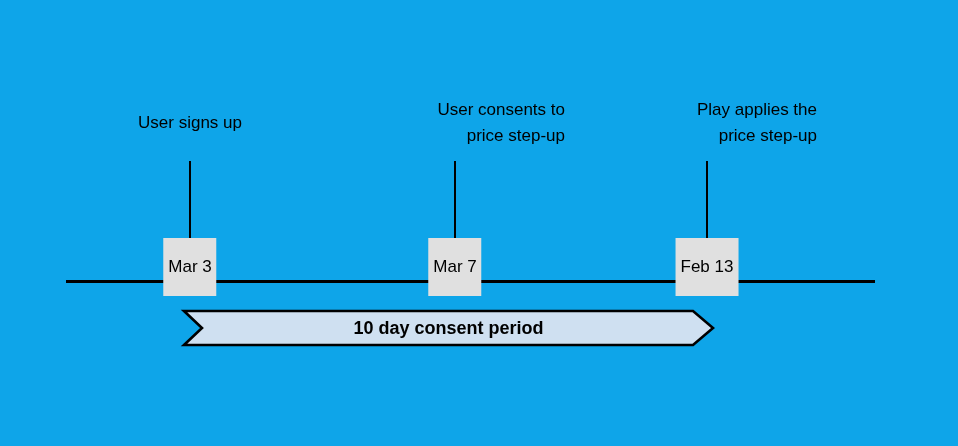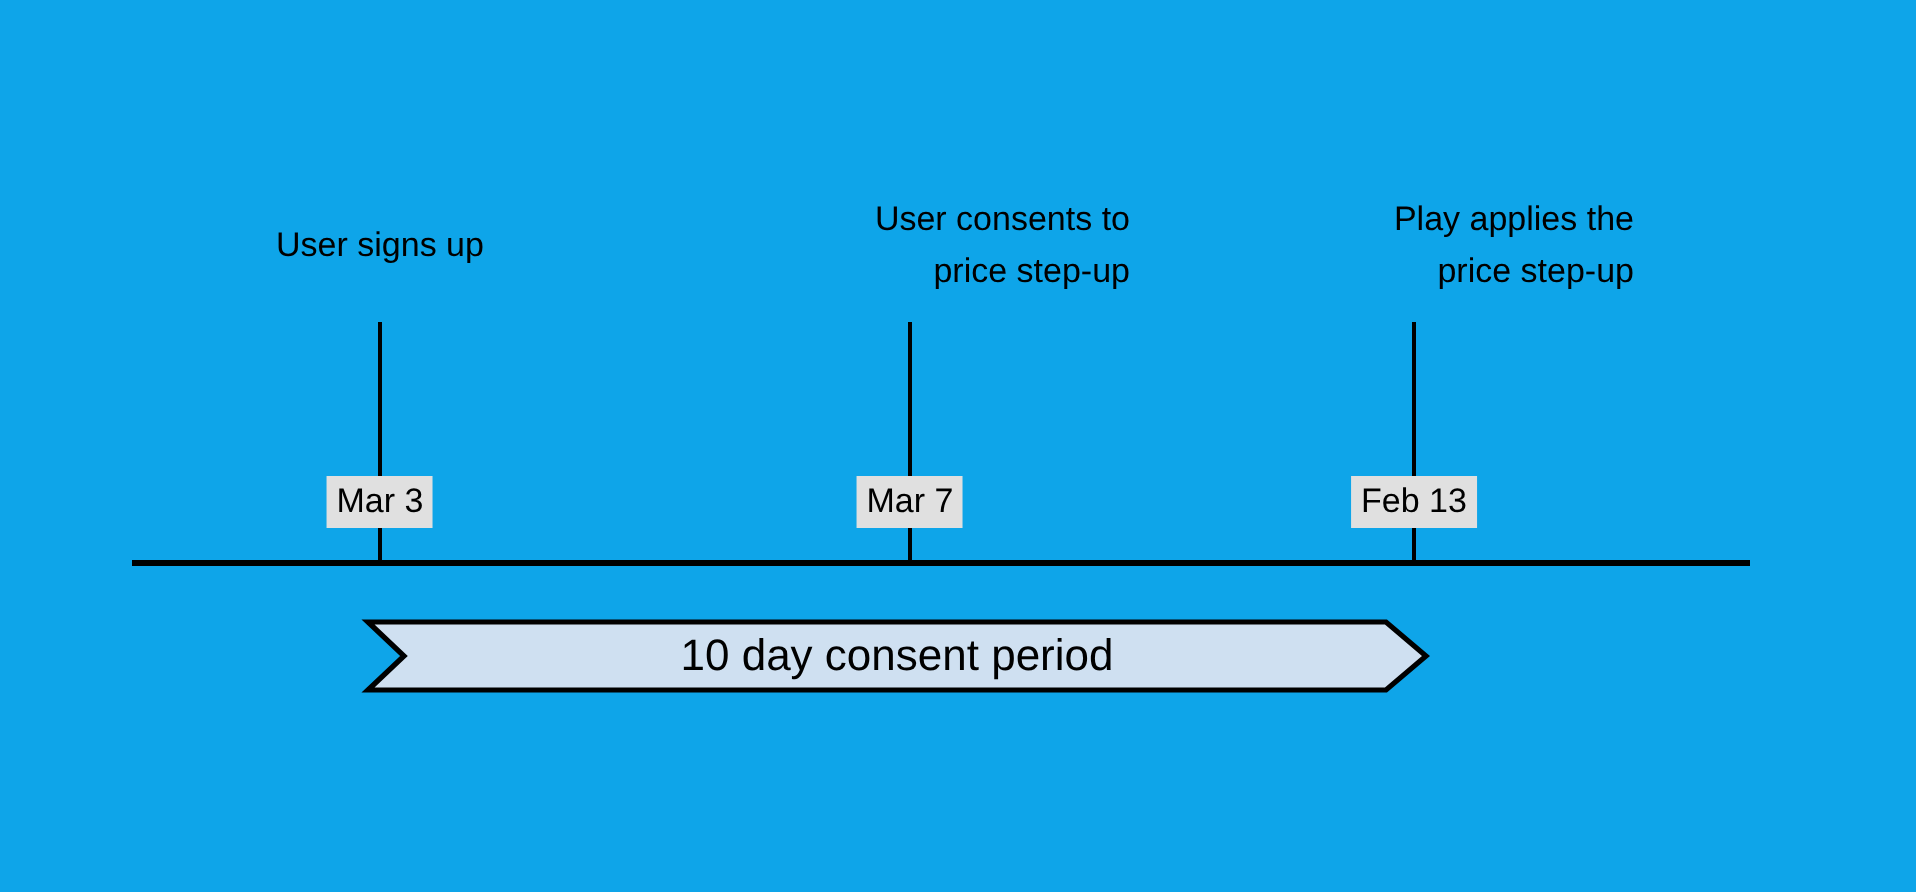--- a/index.html
+++ b/index.html
@@ -63,21 +63,21 @@
   }
 
   .event-date {
     position: absolute;
     top: 238px;
     left: 0;
     transform: translateX(-50%);
     background: #e0e0e0;
     font-size: 17px;
     line-height: 24px;
-    padding: 1px 5px;
+    padding: 17px 5px;
     white-space: nowrap;
     color: #000000;
   }
 
   
   .period-banner {
     position: absolute;
     left: 183px;
     top: 310px;
     width: 531px;
@@ -91,23 +91,24 @@
   }
   .period-banner-label {
     position: absolute;
     left: 0;
     top: 0;
     width: 531px;
     height: 36px;
     display: flex;
     align-items: center;
     justify-content: center;
-    font-size: 22px;
+    font-size: 18px;
     color: #000000;
     pointer-events: none;
+    font-weight: bold;
   }
 </style>
 </head>
 <body>
 
 <div id="timeline-diagram">
 
   <div class="axis-line"></div>
 
   <div class="event" style="left:190px;">

